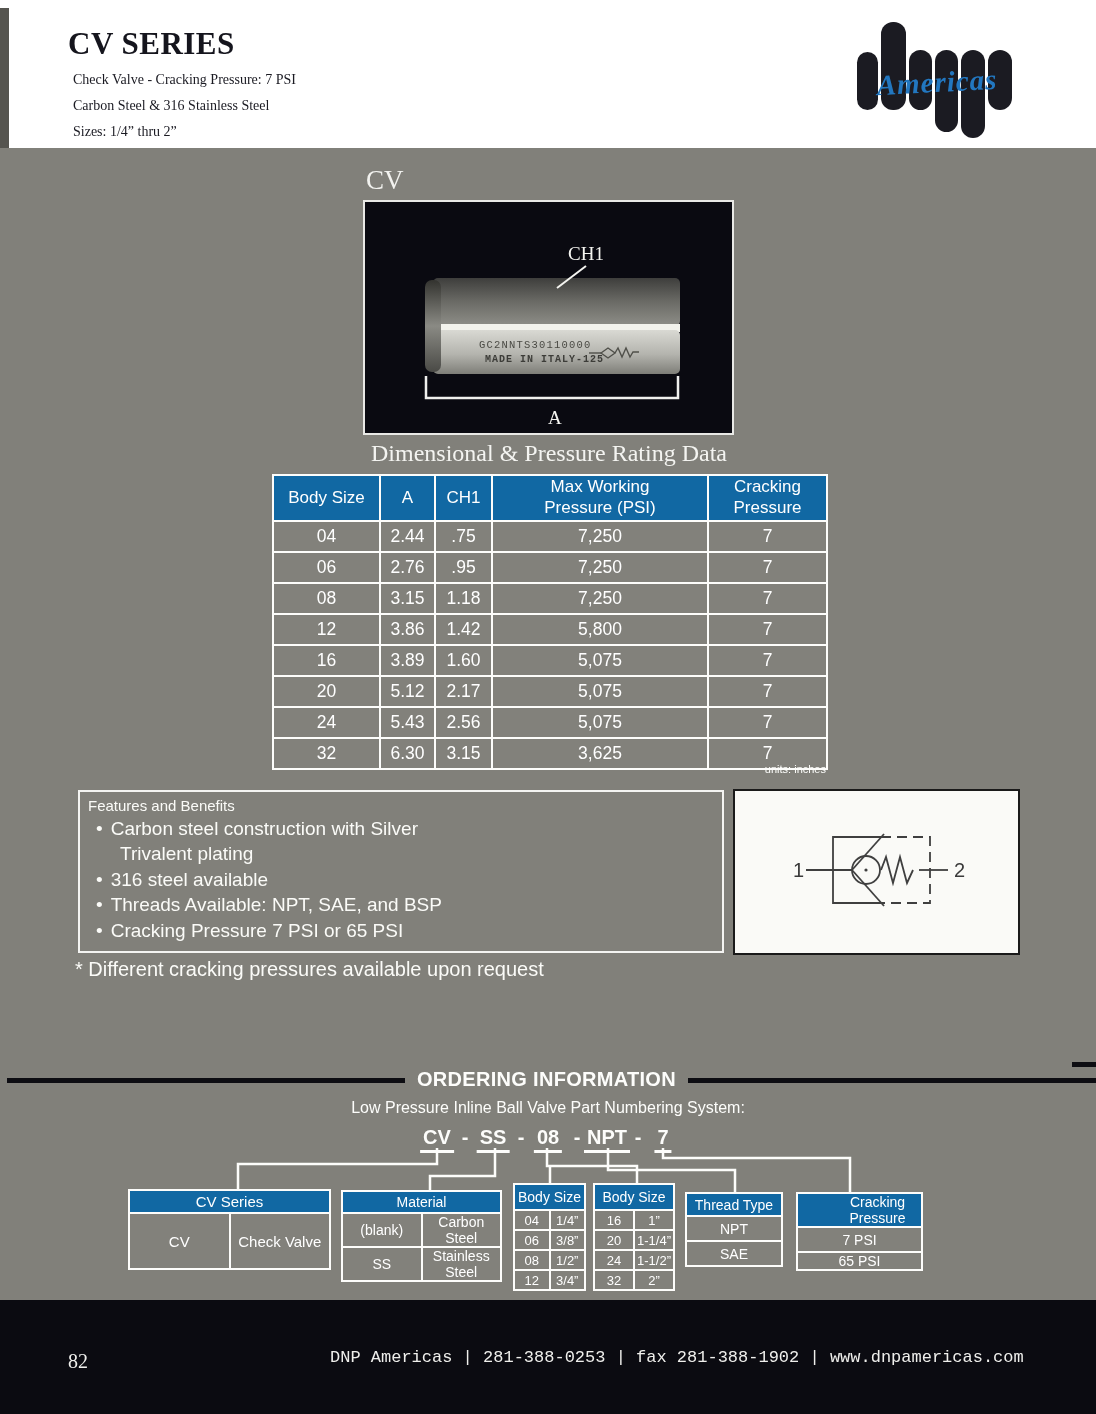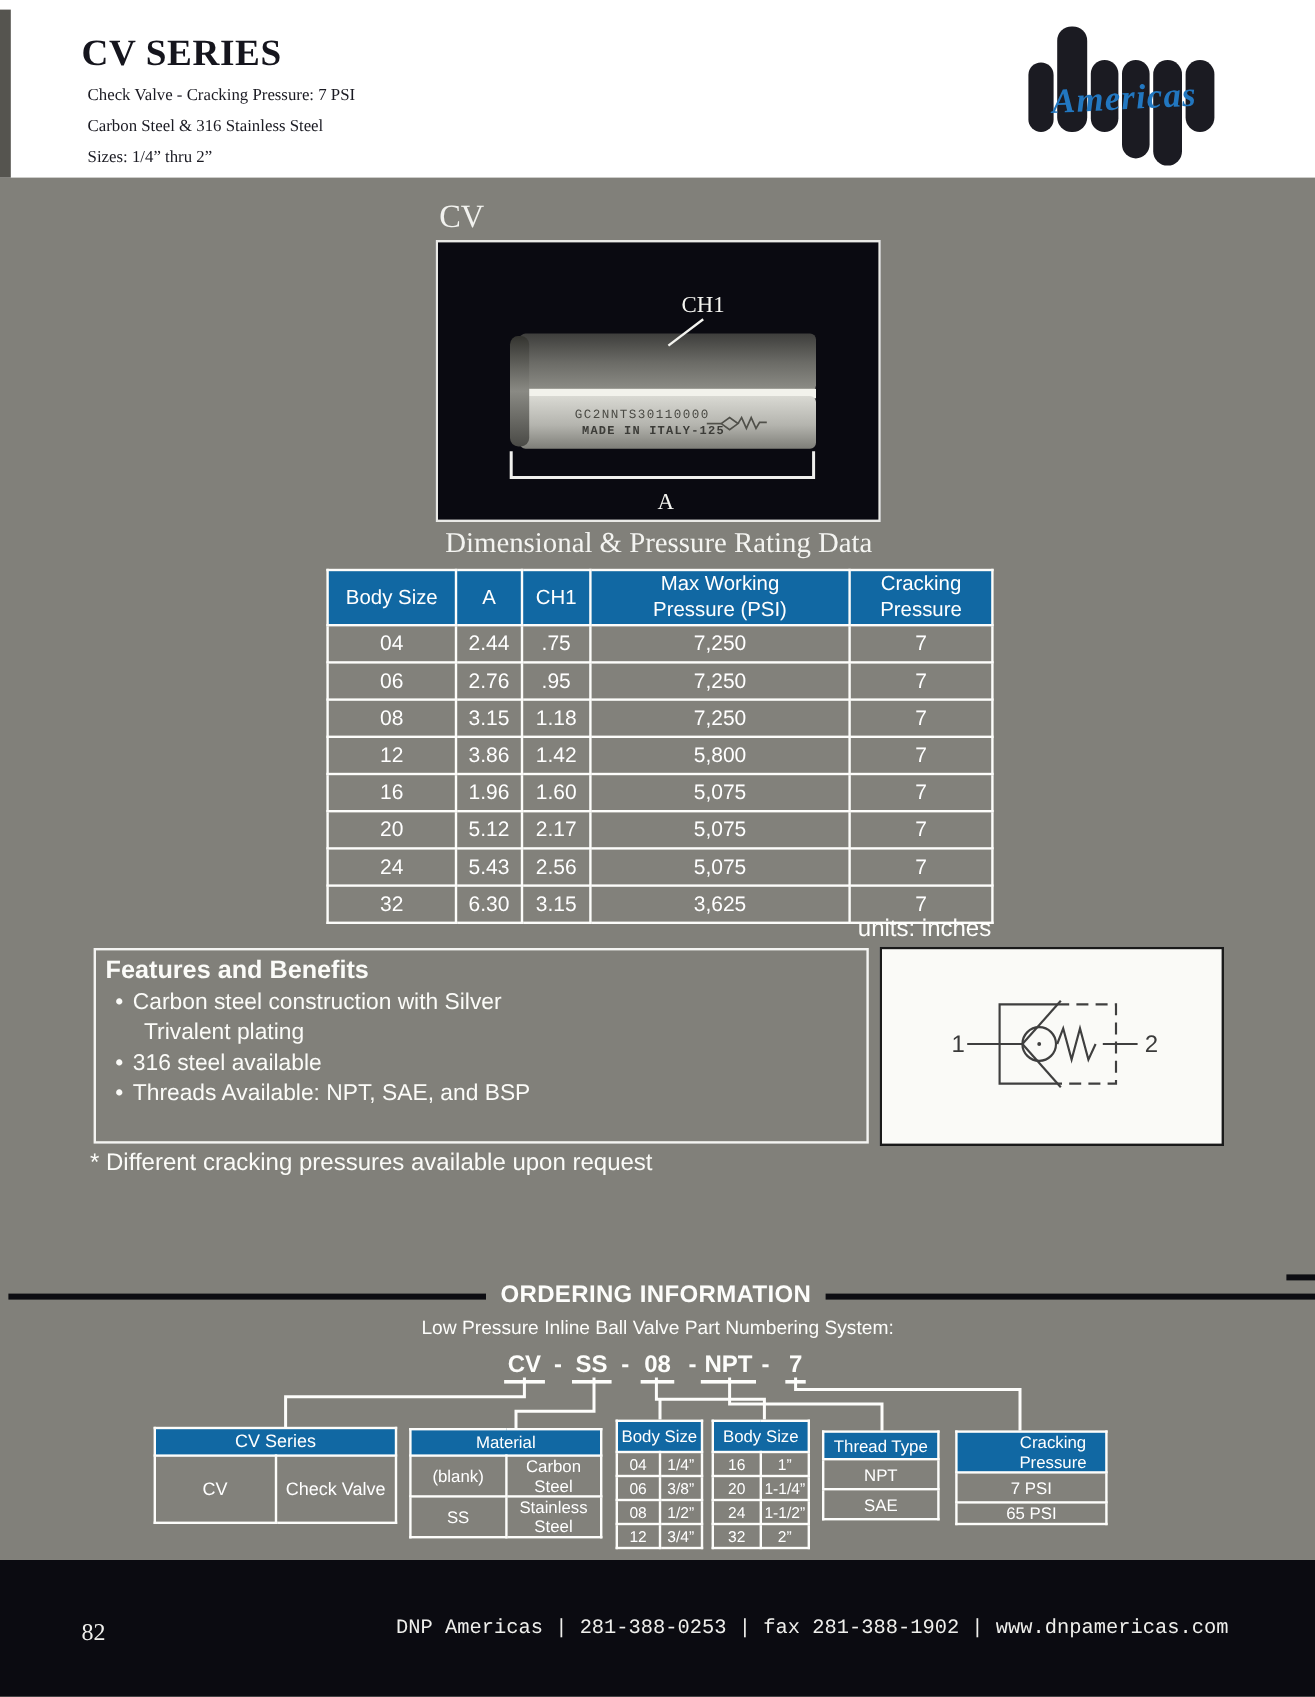--- a/index.html
+++ b/index.html
@@ -25,25 +25,25 @@
   .photo-box{left:363px;top:200px;width:367px;height:231px;background:#0a0a11;border:2px solid #e9e9e6;}
 
   
   .dim-title{left:272px;top:440px;width:554px;text-align:center;
              font-family:"Liberation Serif",serif;font-size:24px;color:#f4f4f1;}
   table.dim{border-collapse:collapse;table-layout:fixed;}
   table.dim td,table.dim th{border:2.5px solid #fdfdfb;color:#fff;text-align:center;
                             font-weight:normal;padding:0;}
   table.dim th{background:#1168a3;font-size:17px;line-height:1.22;}
   table.dim td{background:#82817b;font-size:17.5px;height:29px;}
-  .units-note{left:700px;top:763px;width:126px;text-align:right;font-size:20px;color:#fdfdfb;}
+  .units-note{left:700px;top:763px;width:126px;text-align:right;font-size:11px;color:#fdfdfb;}
 
   
   .feat-box{left:78px;top:790px;width:642px;height:159px;border:2.5px solid #f4f4f2;color:#fbfbf8;}
-  .feat-title{margin:5px 0 2px 8px;font-size:21px;font-weight:bold;}
+  .feat-title{margin:5px 0 2px 8px;font-size:15px;font-weight:normal;}
   .feat-line{margin-left:16px;font-size:19px;line-height:1.34;}
   .feat-line .dot{margin-right:8px;}
   .feat-cont{margin-left:40px;font-size:19px;line-height:1.34;}
   .footnote{left:75px;top:958px;font-size:20px;color:#fbfbf8;}
 
   
   .schem-box{left:733px;top:789px;width:283px;height:162px;background:#fafaf7;border:2.5px solid #1a1a1a;}
 
   
   .ord-bar{background:#0d0d12;height:5px;}
@@ -175,21 +175,21 @@
         </tr>
     <tr>
           <td>12</td>
           <td>3.86</td>
           <td>1.42</td>
           <td>5,800</td>
           <td>7</td>
         </tr>
     <tr>
           <td>16</td>
-          <td>1.96</td>
+          <td>3.89</td>
           <td>1.60</td>
           <td>5,075</td>
           <td>7</td>
         </tr>
     <tr>
           <td>20</td>
           <td>5.12</td>
           <td>2.17</td>
           <td>5,075</td>
           <td>7</td>
@@ -211,20 +211,21 @@
   </tbody>
     </table>
   <div class="abs units-note">units: inches</div>
 
   <div class="abs feat-box">
     <div class="feat-title">Features and Benefits</div>
     <div class="feat-line"><span class="dot">•</span><span>Carbon steel construction with Silver</span></div>
     <div class="feat-cont">Trivalent plating</div>
     <div class="feat-line"><span class="dot">•</span><span>316 steel available</span></div>
     <div class="feat-line"><span class="dot">•</span><span>Threads Available: NPT, SAE, and BSP</span></div>
+    <div class="feat-line"><span class="dot">•</span><span>Cracking Pressure 7 PSI or 65 PSI</span></div>
   </div>
   <div class="abs footnote">* Different cracking pressures available upon request</div>
 
   <div class="abs schem-box">
     <svg width="283" height="162" viewBox="0 0 283 162">
       <g stroke="#3f3f3f" stroke-width="1.8" fill="none">
         <path d="M146,46 H98 V112 H146"></path>
         <path d="M146,46 H195 V112 H146" stroke-dasharray="10,6"></path>
         <path d="M71,79 H117"></path>
           <path d="M184,79 H213"></path>

